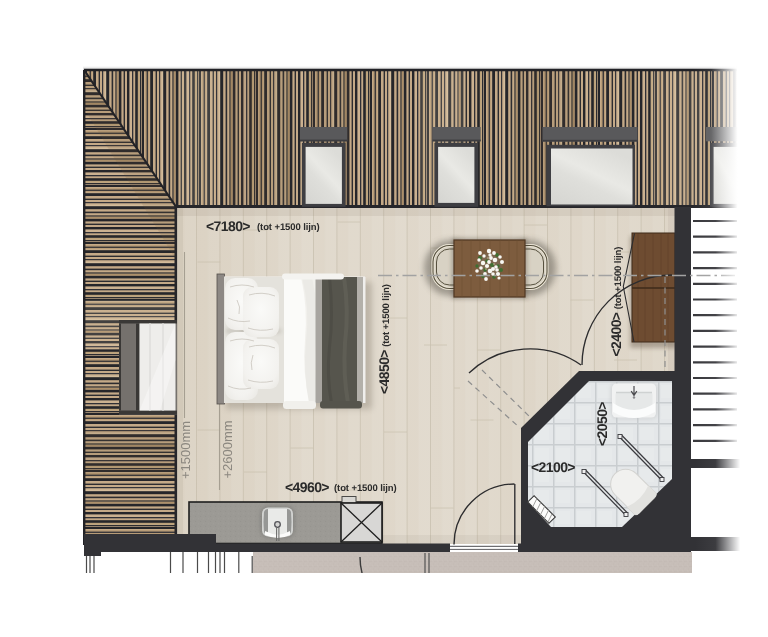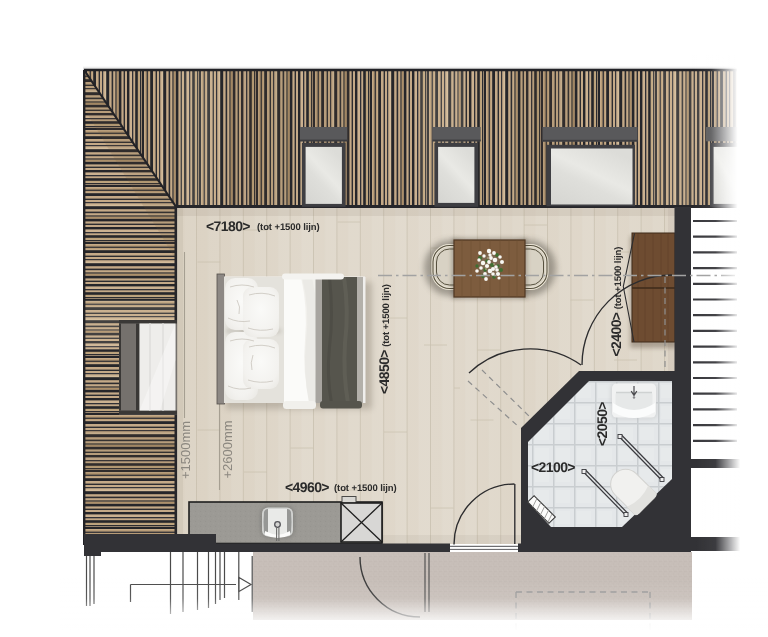--- a/index.html
+++ b/index.html
@@ -1,17 +1,17 @@
 <!DOCTYPE html>
 <html><head>
 <meta charset="utf-8">
 <style>
 html,body{margin:0;padding:0;background:#fff;}
 text{text-rendering:geometricPrecision;-webkit-font-smoothing:antialiased;}
-#wrap{position:relative;width:768px;height:637px;background:#5eead4;overflow:hidden;
+#wrap{position:relative;width:768px;height:573px;background:#5eead4;overflow:hidden;
 font-family:"Liberation Sans", sans-serif;}
 </style>
 </head>
 <body>
 <div id="wrap">
 <svg width="768" height="637" viewBox="0 0 768 637" xmlns="http://www.w3.org/2000/svg">
 <defs>
 
   <pattern id="slatV" width="57" height="137" patternUnits="userSpaceOnUse" x="85" y="71">
     <rect width="57" height="137" fill="#c4a987"></rect>

